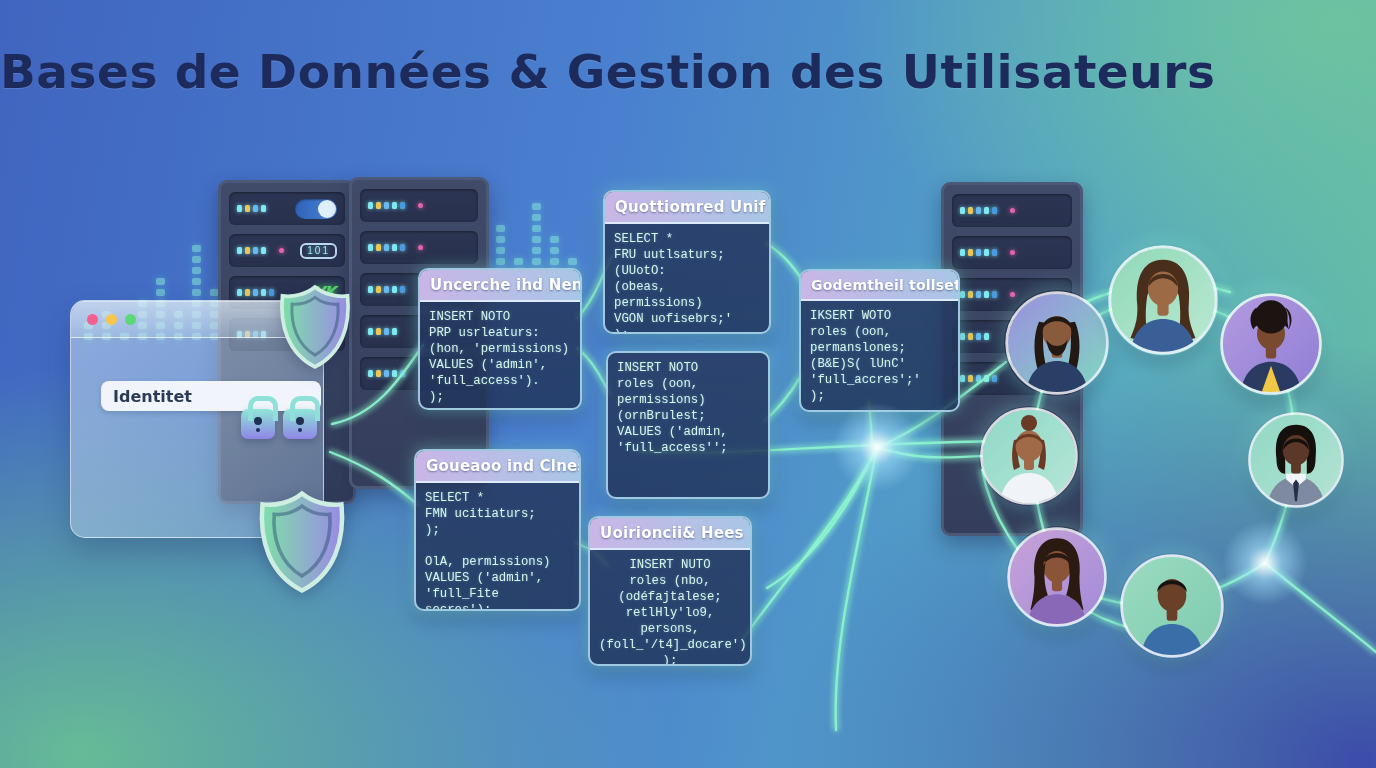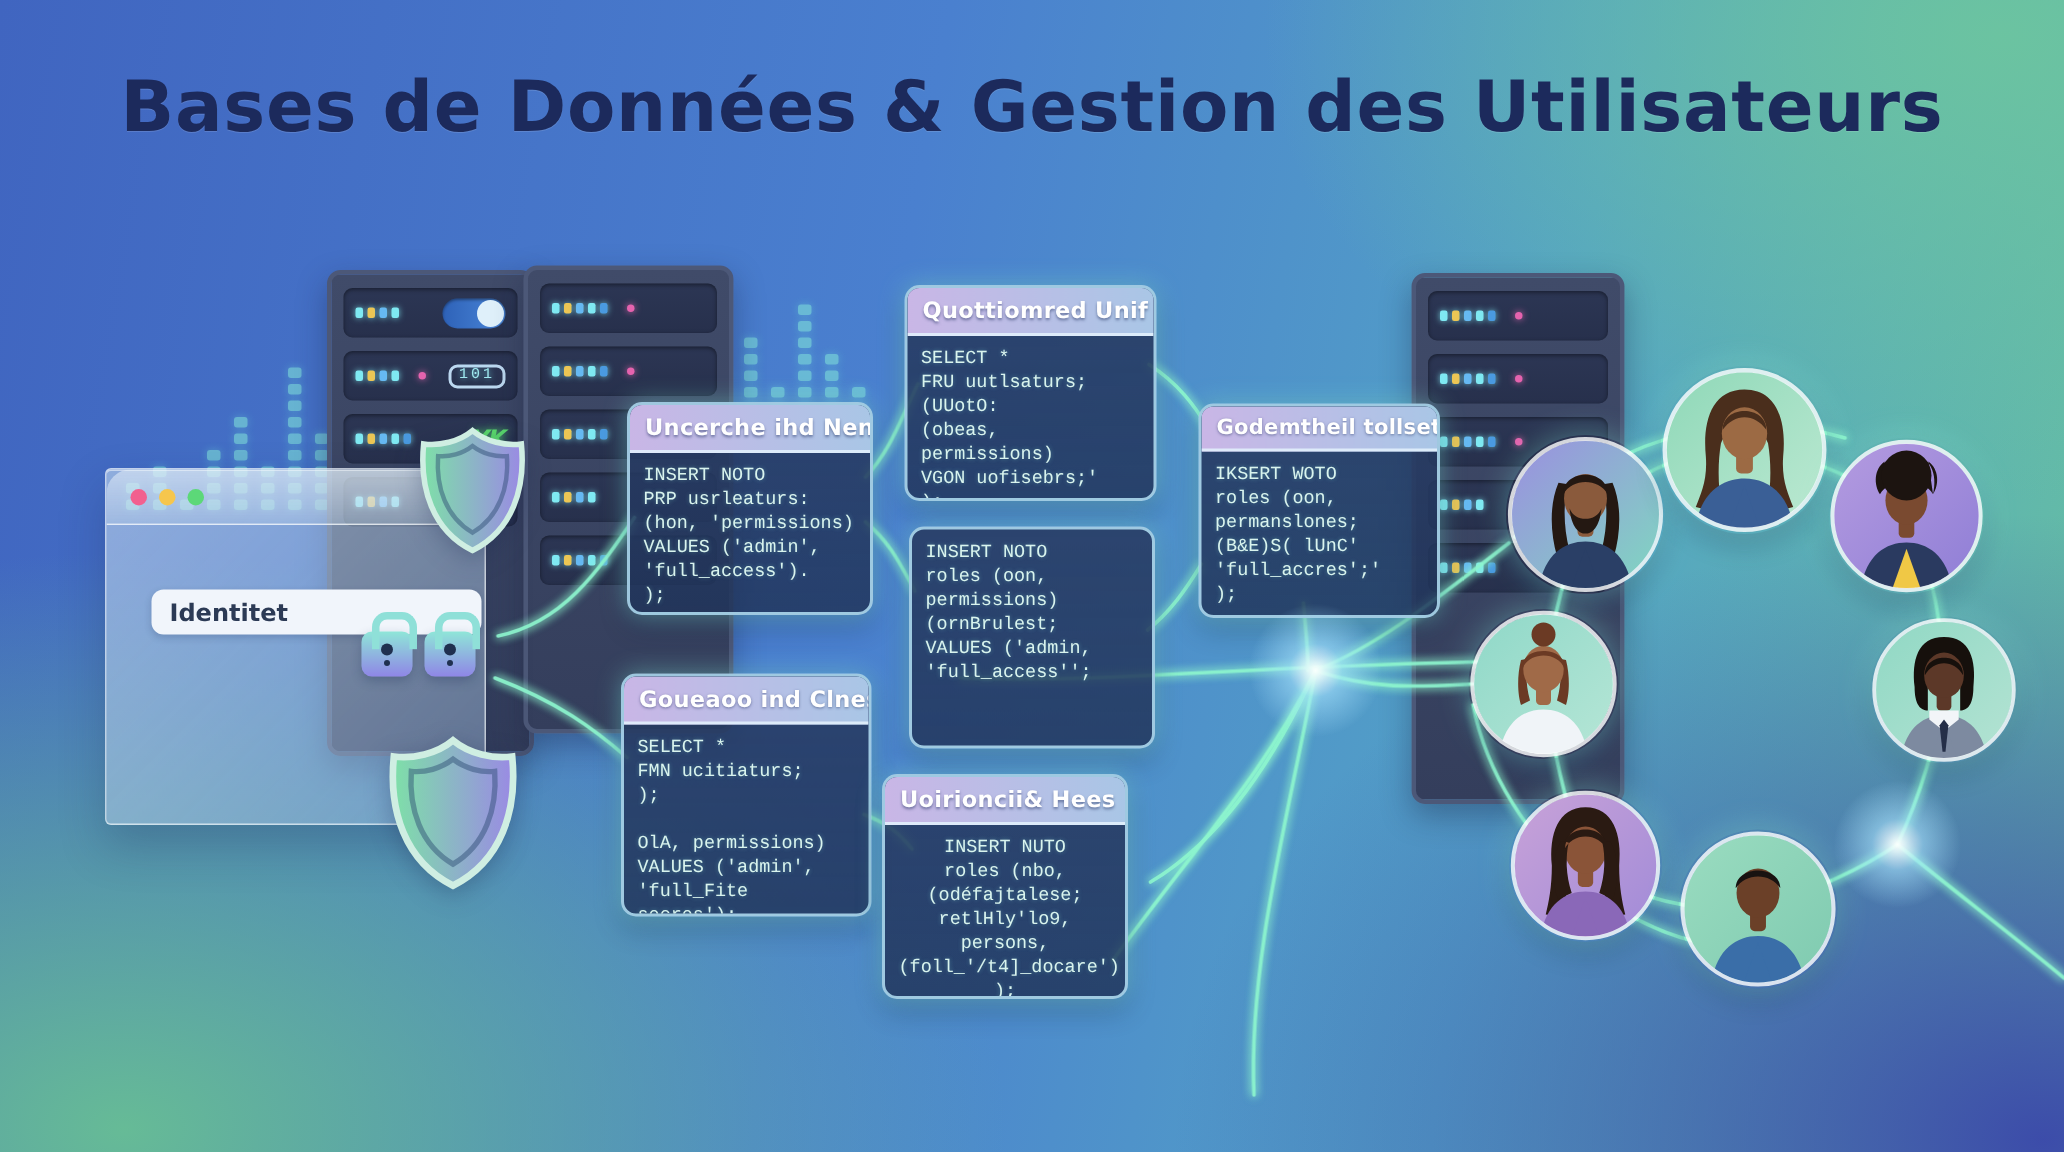--- a/index.html
+++ b/index.html
@@ -9,21 +9,21 @@
     background:
       radial-gradient(950px 620px at 6% 98%, rgba(104,191,148,0.95), rgba(104,191,148,0) 62%),
       radial-gradient(1000px 720px at 99% 99%, rgba(58,70,170,0.95), rgba(58,70,170,0) 58%),
       radial-gradient(820px 520px at 97% 3%, rgba(108,196,160,0.95), rgba(108,196,160,0) 60%),
       linear-gradient(100deg,#4065c0 0%, #4a80cf 42%, #53a2c6 72%, #66bfa2 100%);
   }
   .stage{position:absolute;inset:0;}
 
   
   .title{
-    position:absolute;top:44px;left:0;width:100%;text-align:center;
+    position:absolute;top:44px;left:0;width:100%;text-align:left;
     font-size:47px;font-weight:800;letter-spacing:0.5px;color:#1c2a5c;
     text-shadow:0 1px 0 rgba(255,255,255,0.12);z-index:3;
   }
 
   
   .equalizer{position:absolute;display:flex;align-items:flex-end;gap:9px;z-index:1;opacity:.8;}
   .eq-col{display:flex;flex-direction:column-reverse;gap:4px;}
   .eq-col i{display:block;width:9px;height:7px;border-radius:2px;background:#7fe2da;opacity:.75;box-shadow:0 0 6px rgba(110,230,220,.6);}
   .eq-1{left:84px;top:224px;height:116px;}
   .eq-2{left:478px;top:180px;height:96px;}
@@ -43,31 +43,31 @@
     display:flex;align-items:center;justify-content:space-between;
     padding:0 8px;box-shadow:inset 0 1px 3px rgba(0,0,0,.45);
   }
   .leds{display:flex;gap:3px;align-items:center;}
   .leds i{display:block;width:5px;height:7px;border-radius:1.5px;box-shadow:0 0 4px rgba(130,235,245,.8);}
   .leds i.pink{width:5px;height:5px;border-radius:50%;box-shadow:0 0 5px rgba(235,105,180,.9);}
   .toggle{width:42px;height:20px;border-radius:10px;background:linear-gradient(90deg,#2e62b8,#4a86d8);position:relative;box-shadow:inset 0 1px 2px rgba(0,0,0,.4);}
   .toggle::after{content:"";position:absolute;right:1px;top:1px;width:18px;height:18px;border-radius:50%;background:#dff0fa;}
   .digital{
     border:2px solid #bcd8f0;border-radius:6px;padding:1px 5px;
-    font-family:Liberation Mono, monospace;
+    font-family:Liberation Sans, sans-serif;
     font-size:10px;line-height:10px;color:#9fe8ef;letter-spacing:2px;text-shadow:0 0 4px rgba(130,235,245,.9);
   }
   .yk{
     font-family:"DejaVu Sans","Liberation Sans",sans-serif;font-weight:800;font-style:italic;
     font-size:16px;color:#5bdc6d;text-shadow:0 0 6px rgba(90,230,120,.9);letter-spacing:-1px;
   }
 
   
   .login{
-    position:absolute;left:70px;top:312px;width:252px;height:236px;border-radius:4px;z-index:2;
+    position:absolute;left:70px;top:300px;width:252px;height:236px;border-radius:15px;z-index:2;
     background:linear-gradient(135deg,rgba(206,226,242,0.55),rgba(148,178,214,0.45));
     border:1px solid rgba(255,255,255,0.55);
     box-shadow:0 14px 30px rgba(25,40,80,0.25), inset 0 1px 0 rgba(255,255,255,.5);
   }
   .login .bar{
     height:36px;border-bottom:1.5px solid rgba(255,255,255,0.55);
     display:flex;align-items:center;gap:8px;padding:0 16px;
     background:linear-gradient(180deg,rgba(235,244,250,.55),rgba(210,228,242,.25));
     border-radius:16px 16px 0 0;
   }

